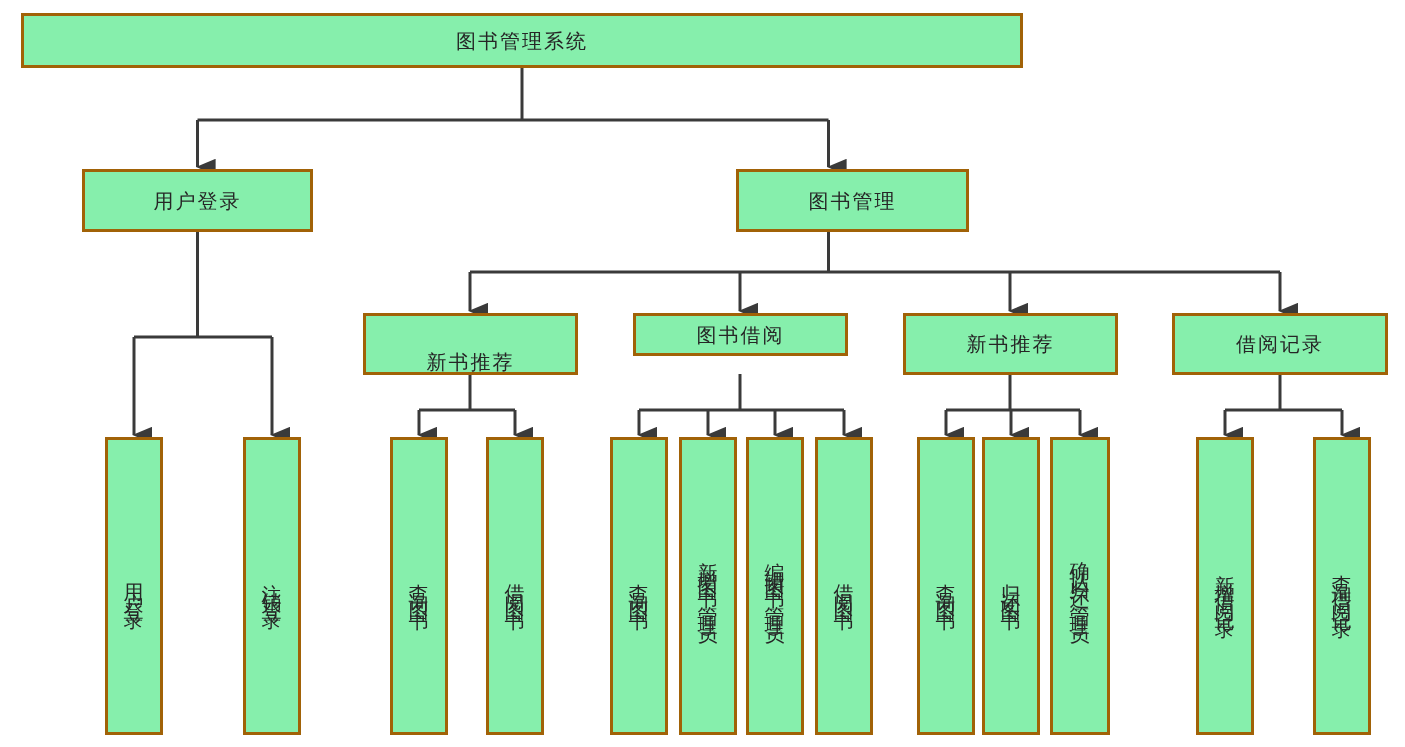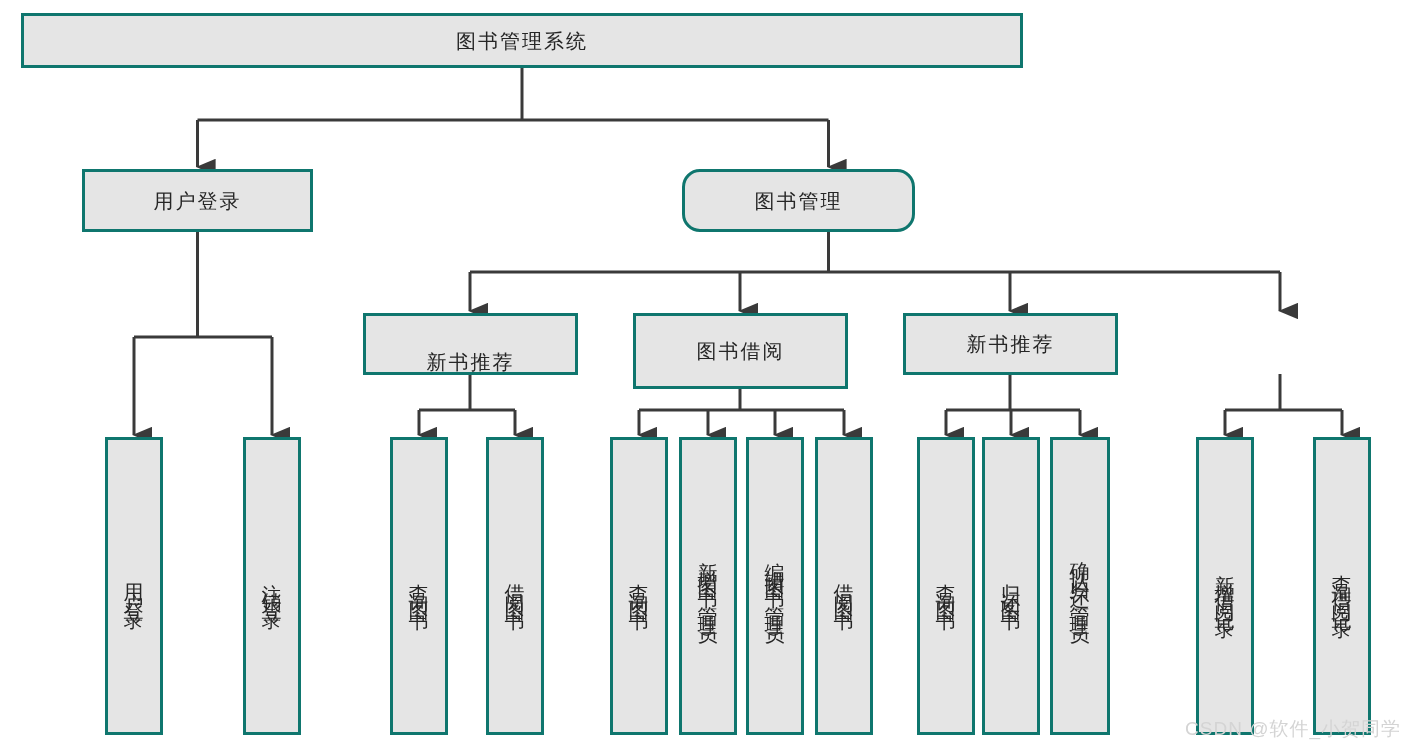--- a/index.html
+++ b/index.html
@@ -8,39 +8,39 @@
   body {
     width:1405px; height:747px;
     font-family:"Liberation Sans","DejaVu Sans",sans-serif;
     position:relative; overflow:hidden;
     color:#262626;
   }
   .stage { position:absolute; left:0; top:0; width:1405px; height:747px; }
   svg.connectors { position:absolute; left:0; top:0; width:1405px; height:747px; }
 
   .node {
-    position:absolute; background:#e5e5e5;
-    border:3px solid #0f766e;
+    position:absolute; background:#86efac;
+    border:3px solid #a16207;
     display:flex; align-items:center; justify-content:center;
     font-size:20px; line-height:1;
   }
   .node .lbl { letter-spacing:2px; white-space:nowrap; }
   .node.leaf .lbl {
     writing-mode:vertical-rl; text-orientation:mixed;
     letter-spacing:9px; white-space:normal; line-height:1.1;
   }
 
   
   #n-root      { left:21px;  top:13px;  width:1002px; height:55px; }
   
   #n-user-login{ left:82px;  top:169px; width:231px;  height:63px; }
-  #n-book-mgmt { left:682px; top:169px; width:233px;  height:63px;border-radius:18px; }
+  #n-book-mgmt { left:736px; top:169px; width:233px;  height:63px; }
   
   #n-recommend { left:363px; top:313px; width:215px;  height:62px;align-items:flex-end; }
-  #n-borrow    { left:633px; top:313px; width:215px;  height:76px; }
+  #n-borrow    { left:633px; top:313px; width:215px;  height:43px; }
   #n-current   { left:903px; top:313px; width:215px;  height:62px; }
   #n-records   { left:1172px;top:313px; width:216px;  height:62px; }
   
   .leaf { top:437px; width:58px; height:298px; }
   #l-user-login-action { left:105px; }
   #l-logout            { left:243px; }
   #l-query-recommend   { left:390px; }
   #l-borrow-recommend  { left:486px; }
   #l-query-borrow      { left:610px; }
   #l-add-books-admin   { left:679px; }
@@ -140,20 +140,23 @@
 
   <div class="node" id="n-recommend">
     <span class="lbl">新书推荐</span>
   </div>
   <div class="node" id="n-borrow">
     <span class="lbl">图书借阅</span>
   </div>
   <div class="node" id="n-current">
     <span class="lbl">新书推荐</span>
   </div>
+  <div class="node" id="n-records">
+    <span class="lbl">借阅记录</span>
+  </div>
 
   <div class="node leaf" id="l-user-login-action">
     <span class="lbl">用户登录</span>
   </div>
   <div class="node leaf" id="l-logout">
     <span class="lbl">注销登录</span>
   </div>
   <div class="node leaf" id="l-query-recommend">
     <span class="lbl">查询图书</span>
   </div>
@@ -181,14 +184,13 @@
   <div class="node leaf" id="l-confirm-return">
     <span class="lbl">确认归还（管理员）</span>
   </div>
   <div class="node leaf" id="l-add-record">
     <span class="lbl">新增借阅记录</span>
   </div>
   <div class="node leaf" id="l-query-record">
     <span class="lbl">查询借阅记录</span>
   </div>
 
-  <div class="watermark">CSDN @软件_小贺同学</div>
 </div>
 
 </body></html>

